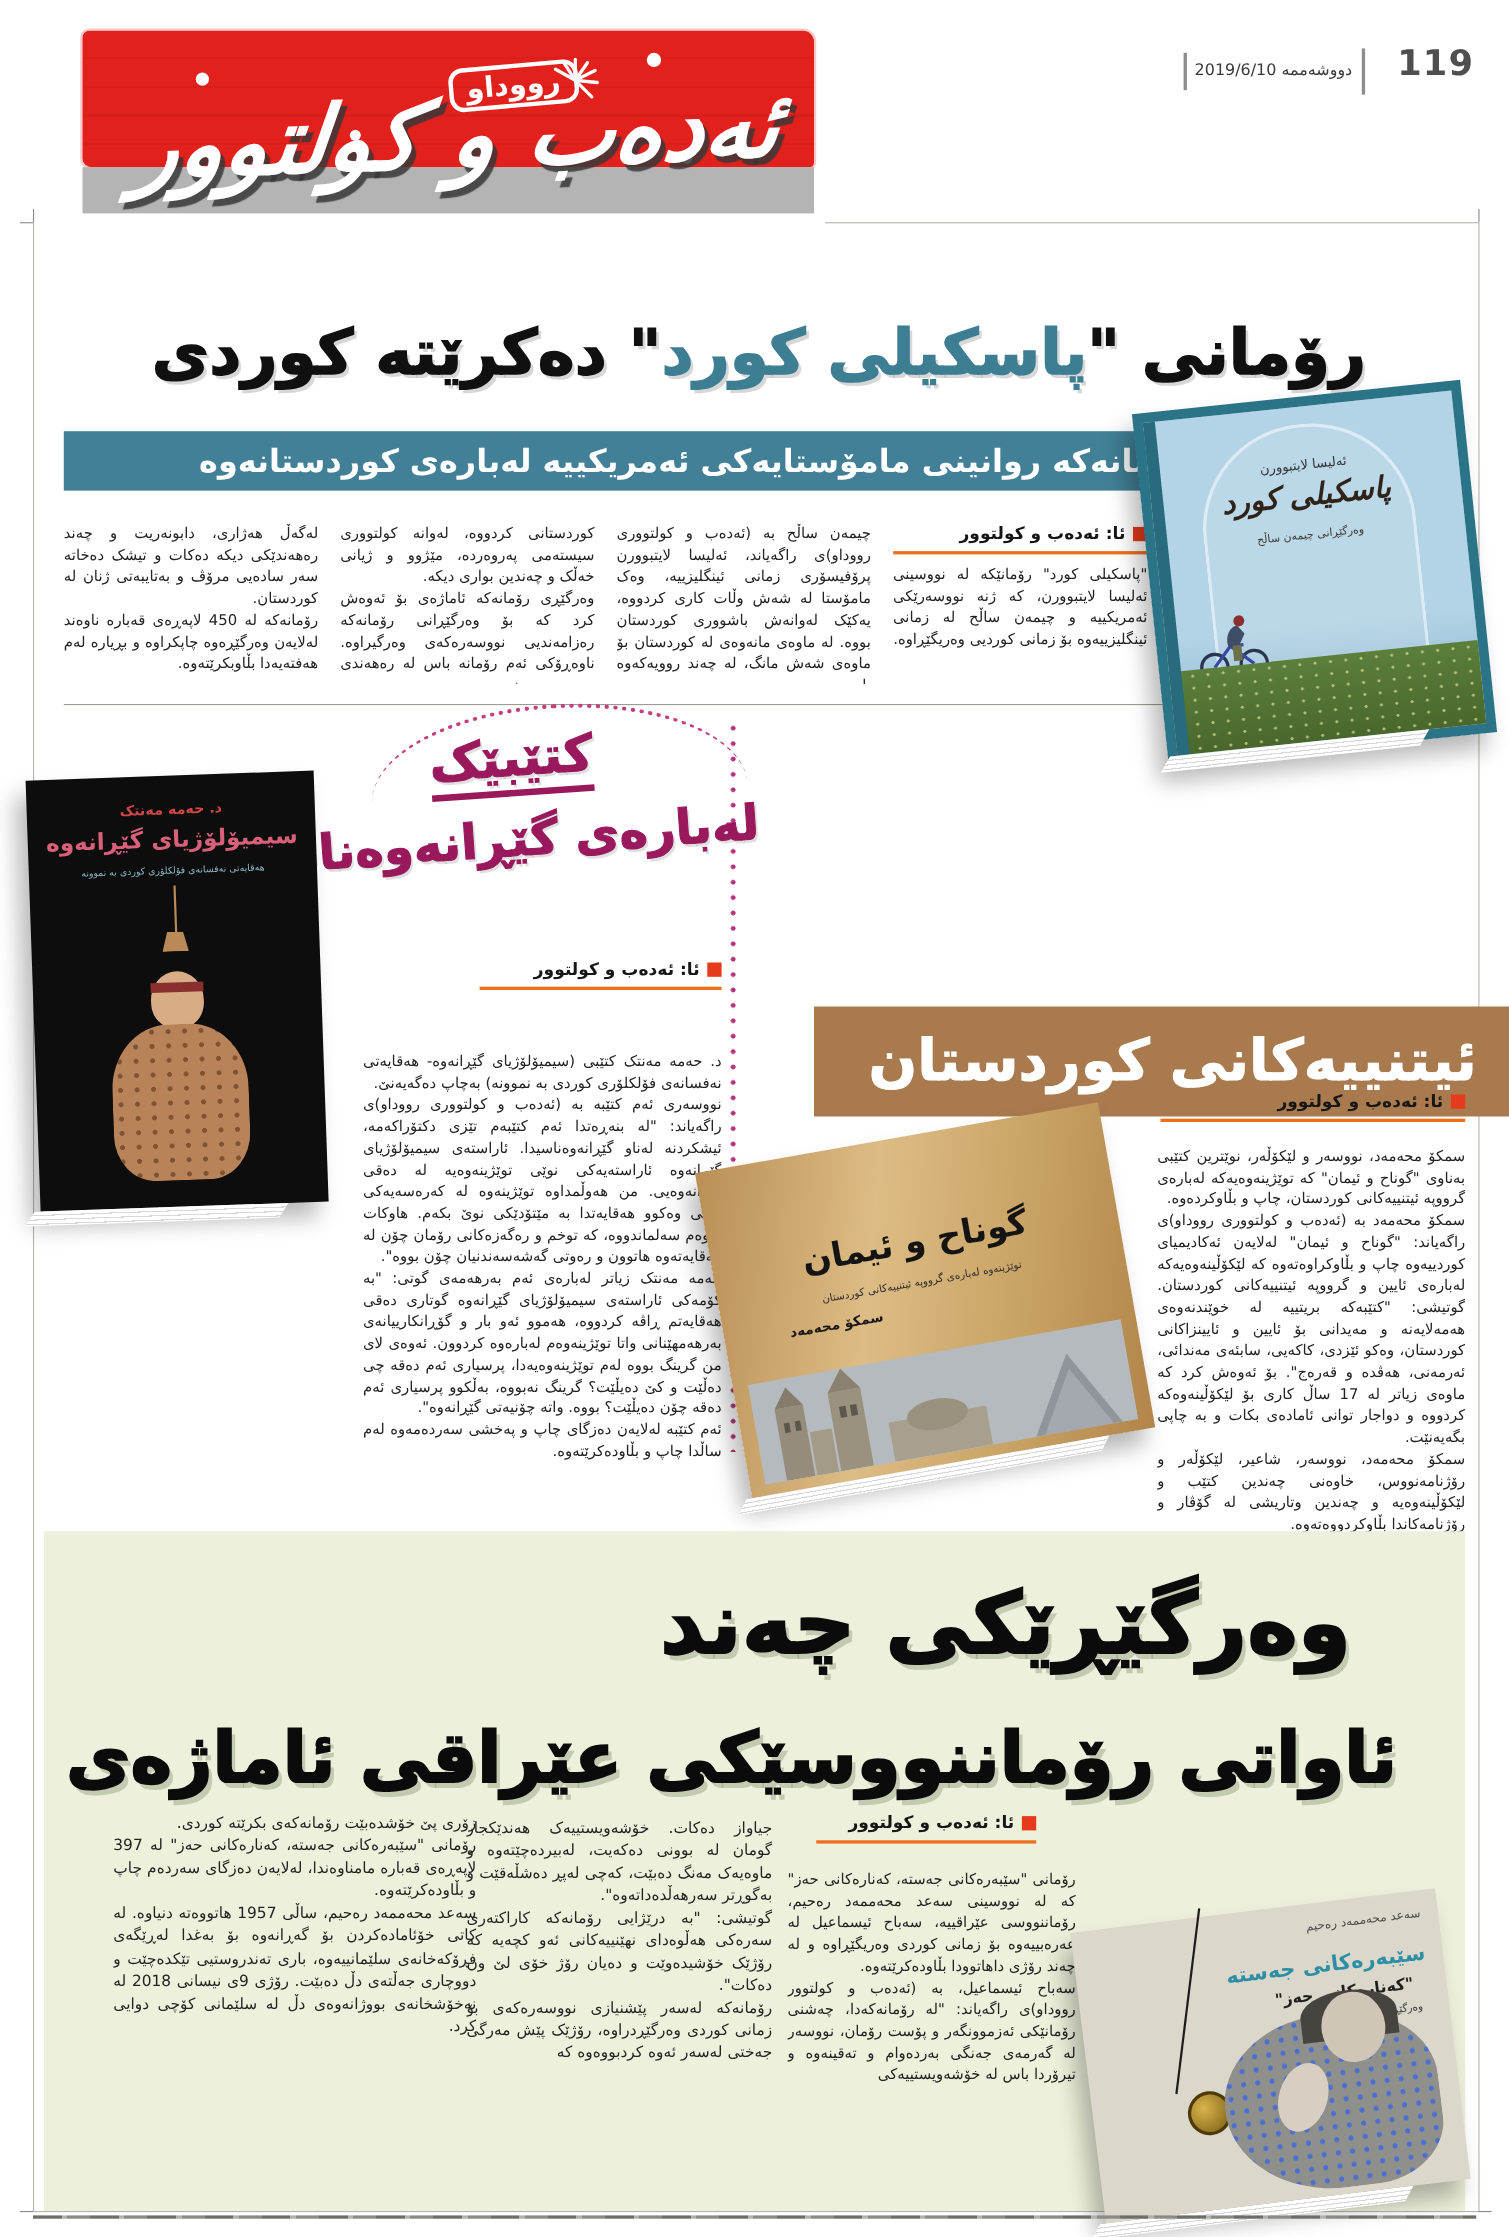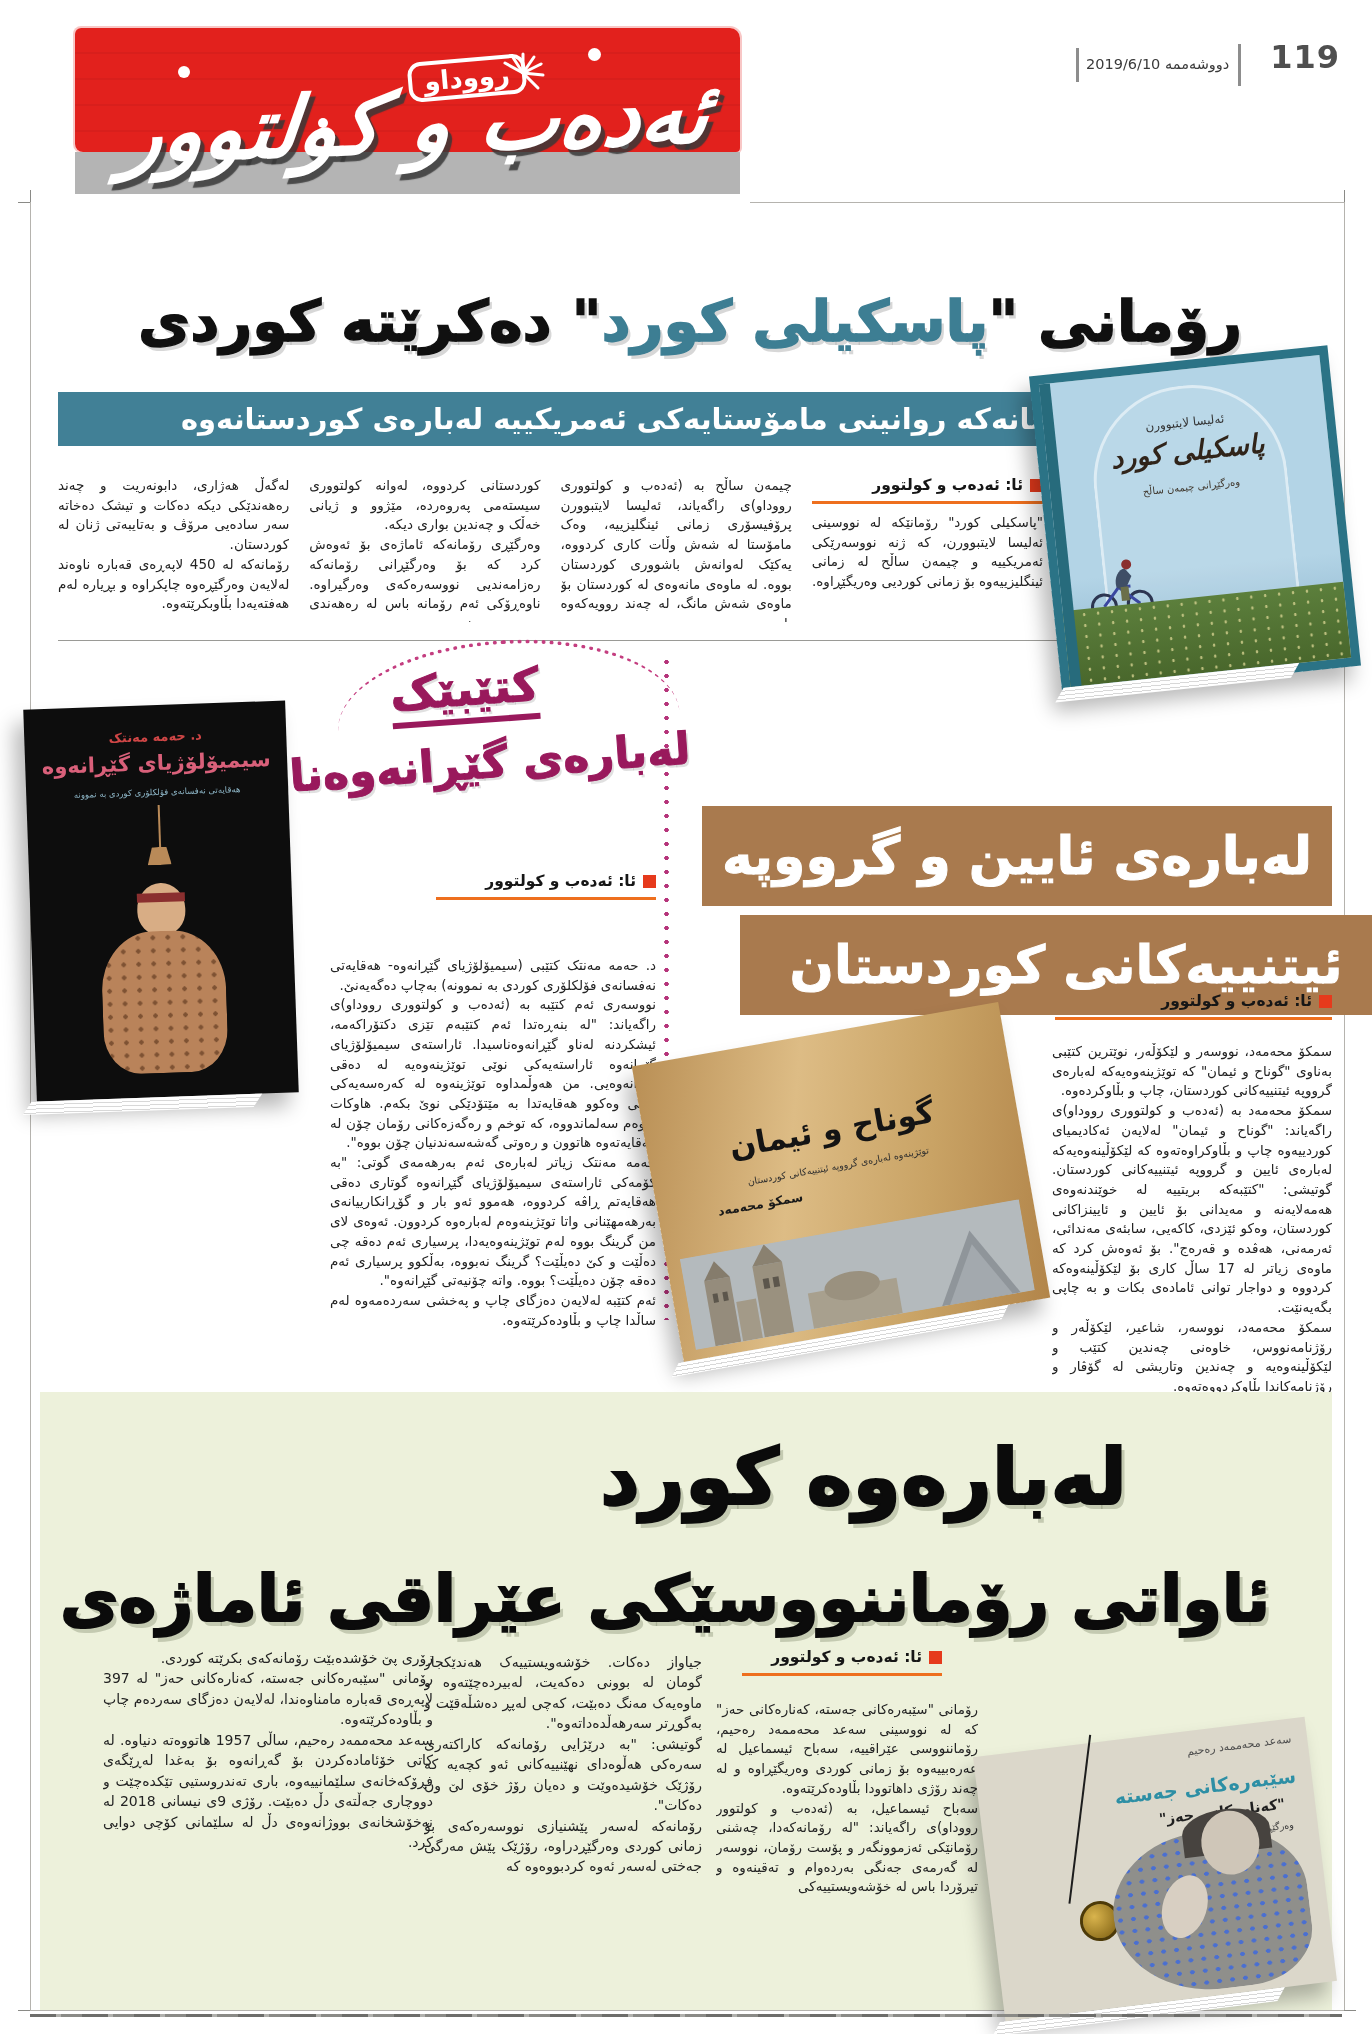--- a/index.html
+++ b/index.html
@@ -236,21 +236,20 @@
     <div class="b2-title">سیمیۆلۆژیای گێڕانەوە</div>
     <div class="b2-sub">هەقایەتی نەفسانەی فۆلکلۆری کوردی بە نموونە</div>
     <div class="lampline"></div>
     <div class="lamp"></div>
     <div class="fig-head"></div>
     <div class="fig-band"></div>
     <div class="fig-body"></div>
     <div class="pages" style="left:-10px;bottom:-13px;width:88%;height:13px;transform:skewX(-35deg);"></div>
   </div>
 
-  <div class="abs bbox bbox2">لەبارەی ئایین و گرووپە</div>
   <div class="abs bbox bbox3">ئیتنییەکانی کوردستان</div>
 
   <div class="abs byline byl3">
     <span class="bsq"></span>
     <span>ئا: ئەدەب و کولتوور</span>
   </div>
   <div class="abs bodytxt body3">سمکۆ محەمەد، نووسەر و لێکۆڵەر، نوێترین کتێبی بەناوی "گوناح و ئیمان" کە توێژینەوەیەکە لەبارەی گرووپە ئیتنییەکانی کوردستان، چاپ و بڵاوکردەوە.
 سمکۆ محەمەد بە (ئەدەب و کولتووری رووداو)ی راگەیاند: "گوناح و ئیمان" لەلایەن ئەکادیمیای کوردییەوە چاپ و بڵاوکراوەتەوە کە لێکۆڵینەوەیەکە لەبارەی ئایین و گرووپە ئیتنییەکانی کوردستان. گوتیشی: "کتێبەکە بریتییە لە خوێندنەوەی هەمەلایەنە و مەیدانی بۆ ئایین و ئایینزاکانی کوردستان، وەکو ئێزدی، کاکەیی، سابئەی مەندائی، ئەرمەنی، هەڤدە و قەرەج". بۆ ئەوەش کرد کە ماوەی زیاتر لە 17 ساڵ کاری بۆ لێکۆڵینەوەکە کردووە و دواجار توانی ئامادەی بکات و بە چاپی بگەیەنێت.
 سمکۆ محەمەد، نووسەر، شاعیر، لێکۆڵەر و رۆژنامەنووس، خاوەنی چەندین کتێب و لێکۆڵینەوەیە و چەندین وتاریشی لە گۆڤار و رۆژنامەکاندا بڵاوکردووەتەوە.</div>
 
@@ -273,21 +272,21 @@
         <rect x="26" y="40" width="5" height="9" fill="#5c564c"></rect>
           <rect x="36" y="40" width="5" height="9" fill="#5c564c"></rect>
         <rect x="78" y="34" width="6" height="10" fill="#5c564c"></rect>
           <rect x="88" y="34" width="6" height="10" fill="#5c564c"></rect>
       </svg>
     </div>
     <div class="pages" style="left:-10px;bottom:-13px;width:90%;height:13px;transform:skewX(-35deg);"></div>
   </div>
 
   <div class="abs green"></div>
-  <div class="abs hl4a">لەبارەوە کورد</div>
+  <div class="abs hl4a">وەرگێڕێکی چەند</div>
   <div class="abs hl4b">ئاواتی رۆماننووسێکی عێراقی ئاماژەی</div>
 
   <div class="abs byline byl4">
     <span class="bsq"></span>
     <span>ئا: ئەدەب و کولتوور</span>
   </div>
   <div class="abs bodytxt body4a">رۆمانی "سێبەرەکانی جەستە، کەنارەکانی حەز" کە لە نووسینی سەعد محەممەد رەحیم، رۆماننووسی عێراقییە، سەباح ئیسماعیل لە عەرەبییەوە بۆ زمانی کوردی وەریگێڕاوە و لە چەند رۆژی داهاتوودا بڵاودەکرێتەوە.
 سەباح ئیسماعیل، بە (ئەدەب و کولتوور رووداو)ی راگەیاند: "لە رۆمانەکەدا، چەشنی رۆمانێکی ئەزموونگەر و پۆست رۆمان، نووسەر لە گەرمەی جەنگی بەردەوام و تەقینەوە و تیرۆردا باس لە خۆشەویستییەکی</div>
   <div class="abs bodytxt body4b">جیاواز دەکات. خۆشەویستییەک هەندێکجار گومان لە بوونی دەکەیت، لەبیردەچێتەوە و ماوەیەک مەنگ دەبێت، کەچی لەپڕ دەشڵەقێت و بەگوڕتر سەرهەڵدەداتەوە".
 گوتیشی: "بە درێژایی رۆمانەکە کاراکتەری سەرەکی هەڵوەدای نهێنییەکانی ئەو کچەیە کە رۆژێک خۆشیدەوێت و دەیان رۆژ خۆی لێ ون دەکات".

